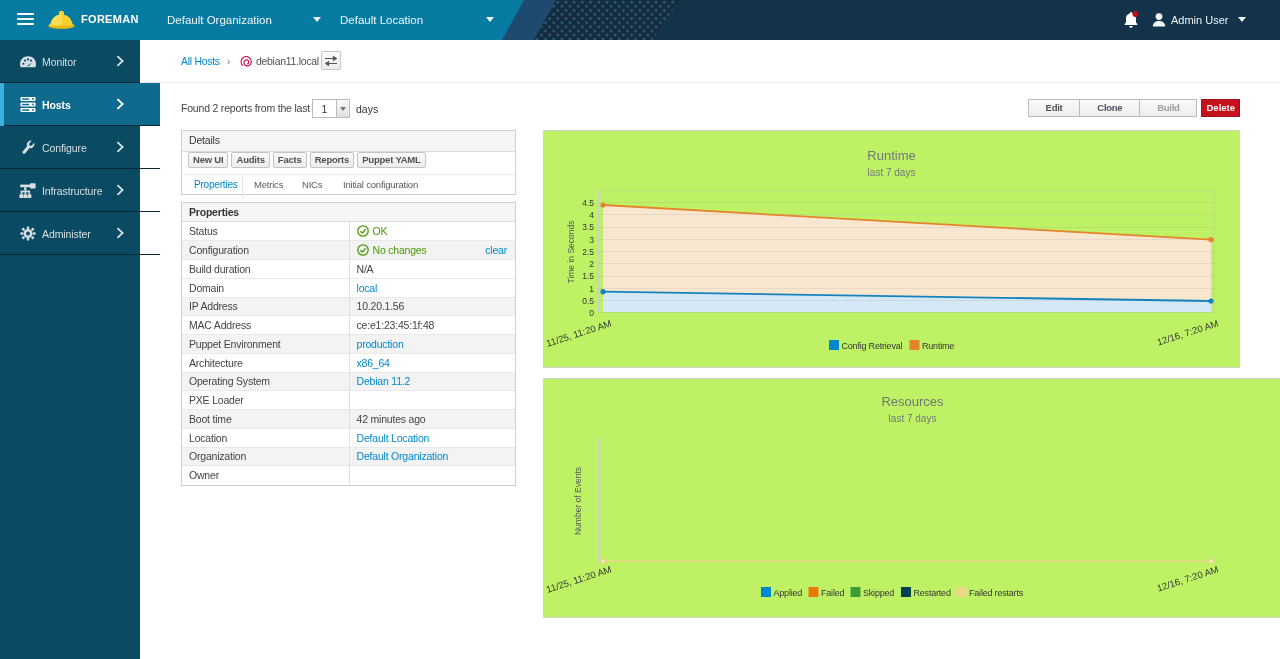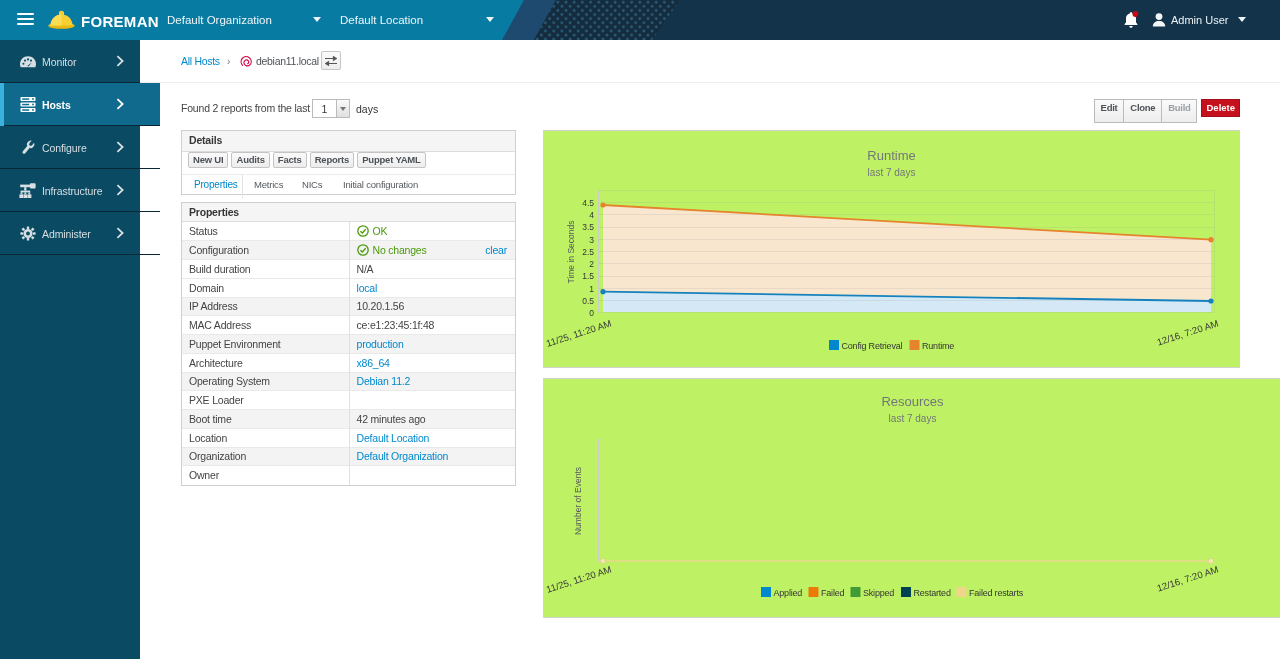--- a/index.html
+++ b/index.html
@@ -4,21 +4,21 @@
 <style>
 * { margin:0; padding:0; box-sizing:border-box; }
 html,body { width:1280px; height:659px; overflow:hidden; font-family:"Liberation Sans", sans-serif; background:#fff; }
 
 
 #mast { position:absolute; left:0; top:0; width:1280px; height:40px; background:#087ba3; }
 #mast svg.bg { position:absolute; left:0; top:0; }
 #burger { position:absolute; left:17px; top:13px; width:17px; height:13px; }
 #burger div { height:2.4px; background:#fff; margin-bottom:2.6px; border-radius:1px; }
 #hat { position:absolute; left:48px; top:9px; }
-#logotext { position:absolute; left:81px; top:12.5px; color:#fff; font-size:15px; font-weight:bold; letter-spacing:0.3px; }
+#logotext { position:absolute; left:81px; top:12.5px; color:#fff; font-size:11px; font-weight:bold; letter-spacing:0.3px; }
 .mast-dd { position:absolute; top:14px; color:#eef6f9; font-size:11.5px; }
 .caret-down { position:absolute; top:17px; width:0; height:0; border-left:4.5px solid transparent; border-right:4.5px solid transparent; border-top:5.5px solid #f0f5f8; }
 #admin { position:absolute; left:1171px; top:14px; color:#eef2f5; font-size:11px; }
 
 
 #side { position:absolute; left:0; top:40px; width:140px; height:619px; background:#0a4b63; }
 .nav-item { position:relative; width:160px; height:43px; border-bottom:1px solid #092635; color:#d7dfe3; }
 .nav-item .lbl { position:absolute; left:42px; top:16px; font-size:10.5px; letter-spacing:-0.1px; }
 .nav-item .ico { position:absolute; left:19px; top:13px; }
 .nav-item .chev { position:absolute; left:116px; top:15px; }
@@ -27,28 +27,28 @@
 .nav-item.active::before { content:""; position:absolute; left:0; top:0; width:4px; height:43px; background:#3cb1dd; }
 
 
 #crumbbar { position:absolute; left:140px; top:40px; width:1280px; height:43px; background:#fff; border-bottom:1px solid #ececec; }
 #crumbs { position:absolute; left:41px; top:15px; font-size:10.5px; letter-spacing:-0.3px; color:#4d5258; }
 a.lnk { color:#0088ce; text-decoration:none; }
 #toolbar { font-size:10.5px; position:absolute; left:140px; top:84px; width:1140px; height:46px; }
 #found { position:absolute; left:41px; top:18px; font-size:10.5px; letter-spacing:-0.2px; color:#444; }
 .btn { display:inline-block; font-size:9.5px; letter-spacing:-0.3px; font-weight:bold; color:#4d5258; background:linear-gradient(to bottom,#fafafa,#ededed); border:1px solid #bbb; text-align:center; }
 #hostbtns { position:absolute; right:40px; top:15px; height:18px; white-space:nowrap; }
-#hostbtns .btn { height:24px; line-height:16px; padding:0 6px; border-right-width:0; }
+#hostbtns .btn { height:18px; line-height:16px; padding:0 17px; border-right-width:0; }
 #hostbtns .btn.last { border-right-width:1px; }
 #hostbtns .btn.disabled { color:#9ba0a5; font-weight:bold;text-align:right; }
 #del { display:inline-block; height:18px; line-height:16px; padding:0 4px; margin-left:4px; font-size:9.5px; font-weight:bold; color:#fff; background:#c4111d; border:1px solid #a50f19; }
 
 
 #details { position:absolute; left:181px; top:130px; width:335px; border:1px solid #cfcfcf; background:#fff; }
-#details .hd { height:21px; background:#f5f5f5; border-bottom:1px solid #ddd; font-size:10.5px; letter-spacing:-0.2px; font-weight:bold; color:#363636; padding:3px 0 0 7px; }
+#details .hd { height:21px; background:#f5f5f5; border-bottom:1px solid #ddd; font-size:10.5px; letter-spacing:-0.2px; font-weight:normal; color:#363636; padding:3px 0 0 7px; }
 #dbtns { padding:0 0 4px 6px; }
 #dbtns .btn { vertical-align:top; height:16px; line-height:14px; padding:0 4px; margin-right:3px; border-radius:2px; border:1px solid #c4c4c4; font-size:9.5px; letter-spacing:-0.2px; }
 #dtabs { position:relative; height:20px; border-top:1px solid #ececec; }
 #dtabs .sep { position:absolute; left:60px; top:0; width:1px; height:23px; background:#e3e3e3; }
 #dtabs span { position:absolute; top:4px; font-size:9.5px; letter-spacing:-0.2px; color:#55595e; }
 #dtabs .active { color:#0088ce; }
 
 
 #props { position:absolute; left:181px; top:202px; width:335px; border:1px solid #cfcfcf; background:#fff; font-size:10.5px; color:#444; }
 #props .hd { height:19px; background:#f5f5f5; border-bottom:1px solid #ddd; font-size:10.5px; letter-spacing:-0.2px; font-weight:bold; color:#363636; padding:3px 0 0 7px; }

